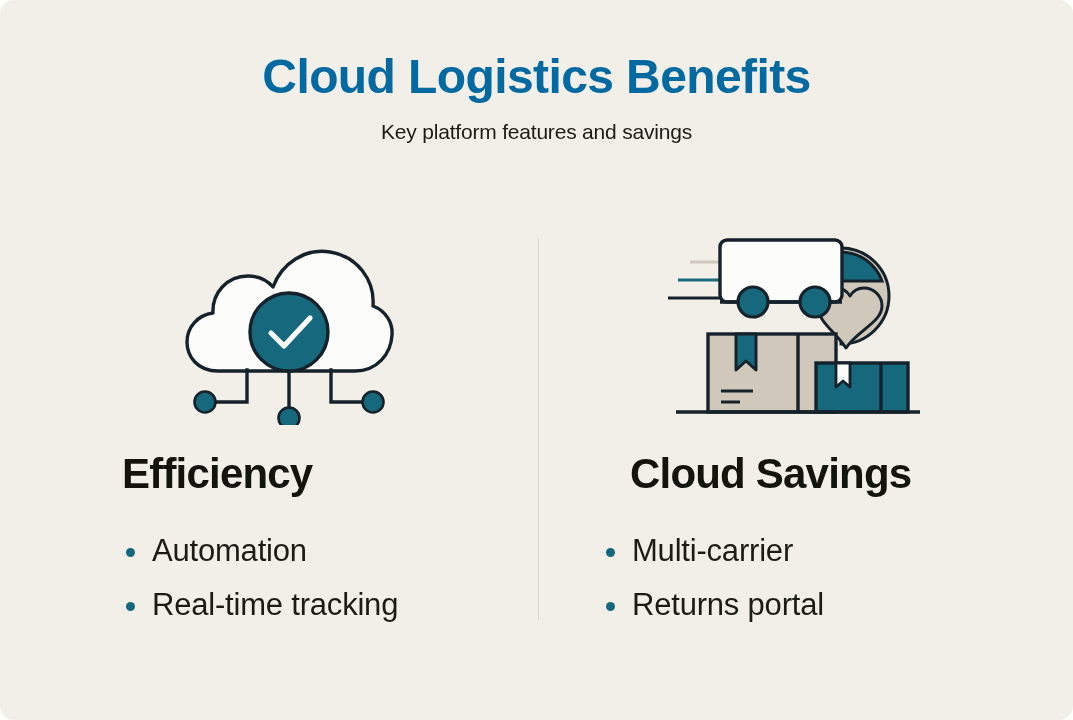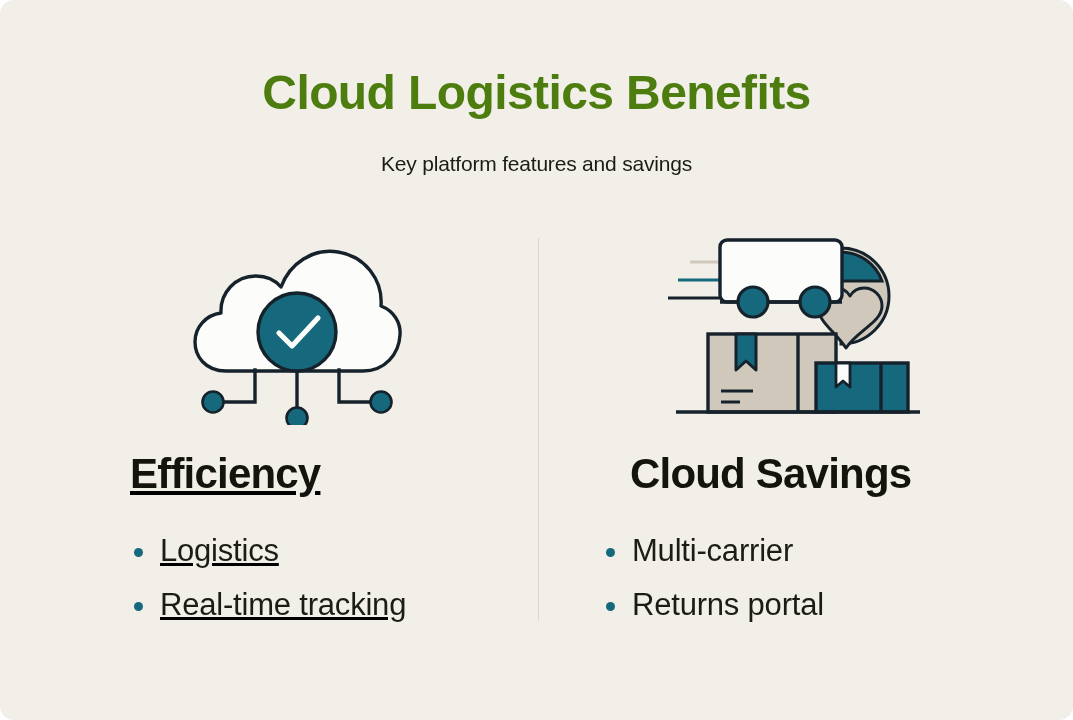--- a/index.html
+++ b/index.html
@@ -20,26 +20,26 @@
 
   
   #header {
     position: absolute;
     left: 0;
     top: 0;
     width: 1073px;
     text-align: center;
   }
   #title {
-    margin: 16px;
+    margin: 0;
     padding-top: 53px;
     font-size: 48px;
     font-weight: bold;
     letter-spacing: -0.6px;
-    color: #4d7c0f;
+    color: #0369a1;
     line-height: 1.0;
   }
   #subtitle {
     margin: 0;
     padding-top: 20px;
     font-size: 21px;
     font-weight: normal;
     letter-spacing: -0.2px;
     color: #1C1C17;
     line-height: 1.0;
@@ -53,21 +53,21 @@
     width: 1px;
     height: 382px;
     background: #DCD8D0;
   }
 
   
   .column {
     position: absolute;
     top: 230px;
   }
-  #col-left  { left: 12px;   width: 538px; text-decoration: underline; }
+  #col-left  { left: 4px;   width: 538px; }
   #col-right { left: 538px; width: 535px; }
 
   .icon-wrap {
     position: relative;
     height: 195px;
   }
   #col-left .icon-wrap  { margin-left: 175px; }
   #col-right .icon-wrap { margin-left: 130px; }
 
   .col-heading {
@@ -148,21 +148,21 @@
         <circle cx="110" cy="102" r="39" fill="#16687D" stroke="#16222B" stroke-width="3.4"></circle>
         <path d="M 92 103 L 105 116 L 131 88" fill="none" stroke="#FCFCFA" stroke-width="5.2" stroke-linecap="round" stroke-linejoin="round"></path>
       </svg>
     </div>
 
     <h3 class="col-heading">Efficiency</h3>
 
     <ul class="bullets">
       <li class="bullet-item">
         <span class="bullet-dot"></span>
-        <span>Logistics</span>
+        <span>Automation</span>
       </li>
       <li class="bullet-item">
         <span class="bullet-dot"></span>
         <span>Real-time tracking</span>
       </li>
     </ul>
   </div>
 
   <div class="column" id="col-right">
 

